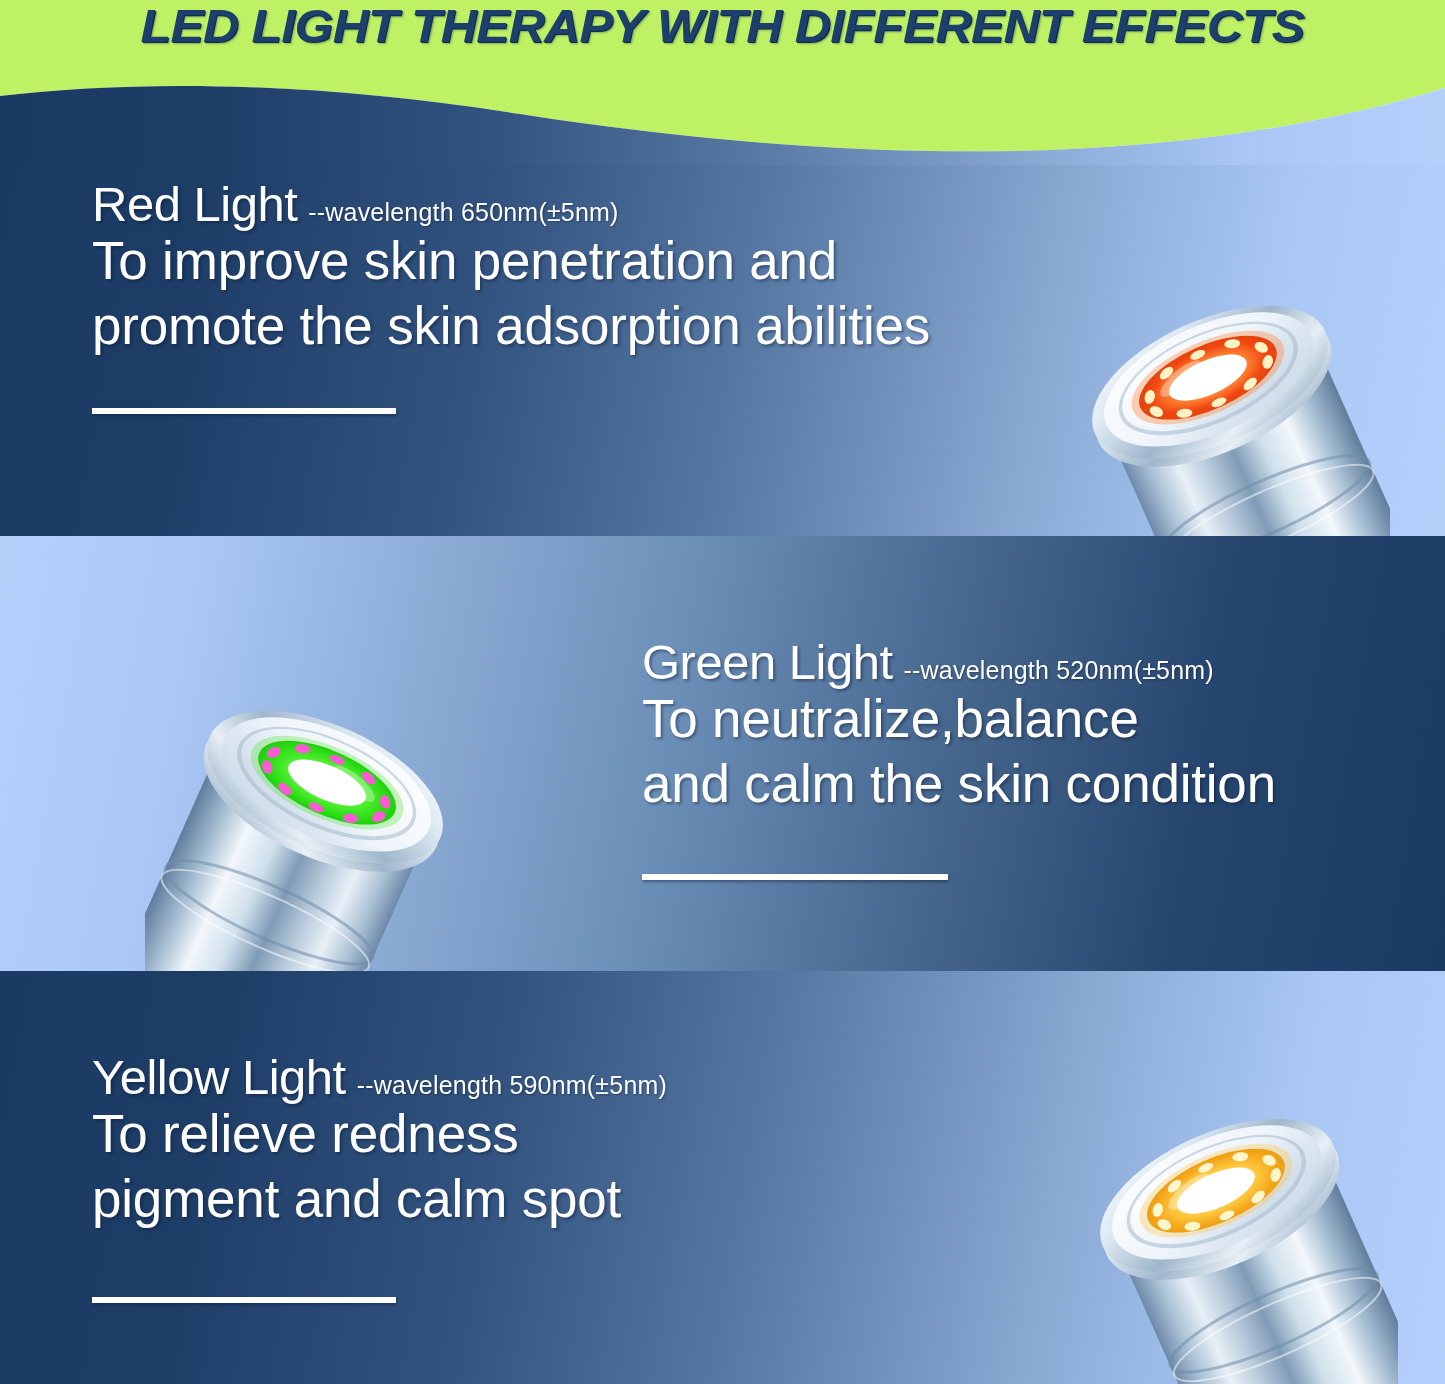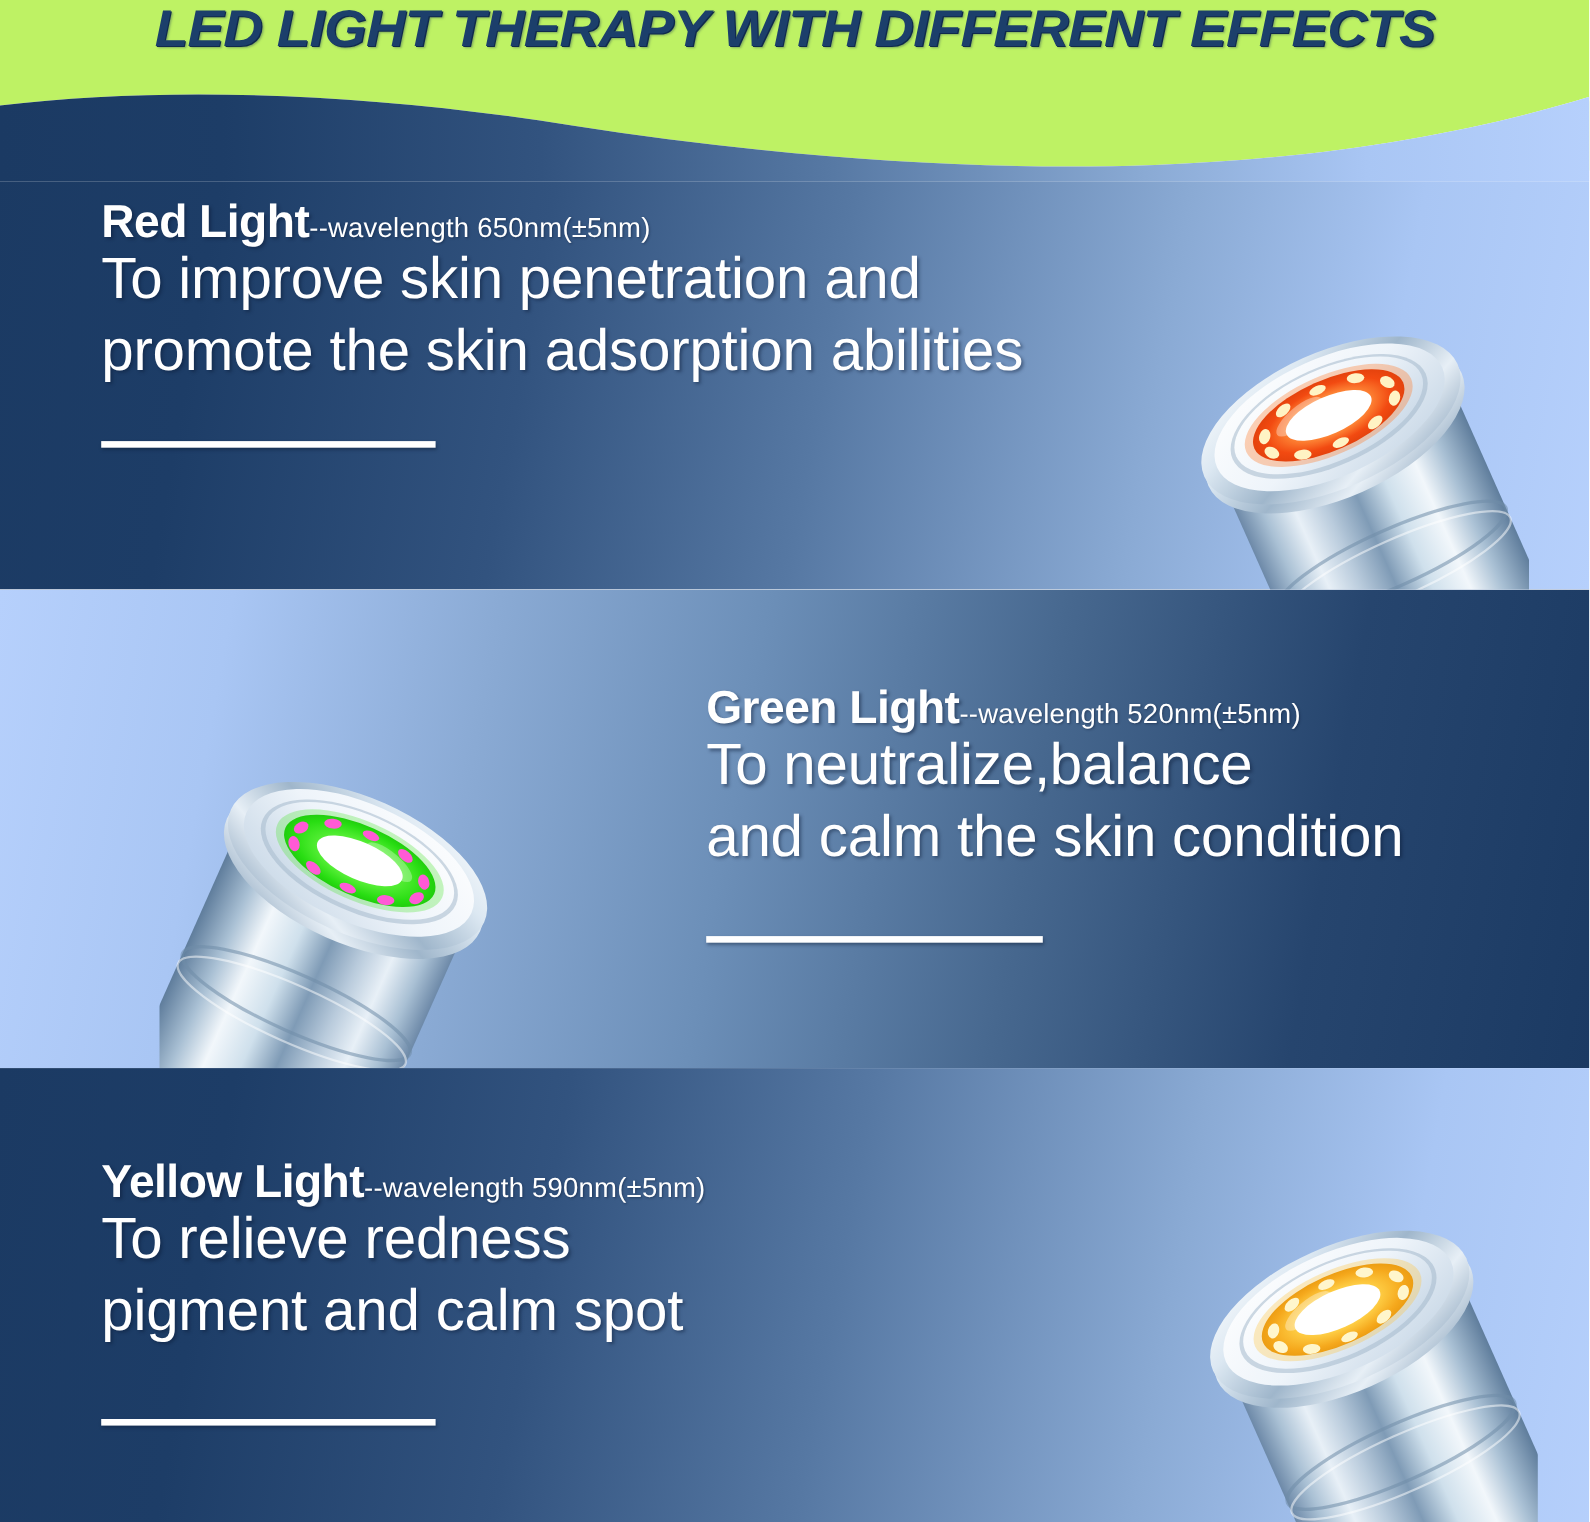--- a/index.html
+++ b/index.html
@@ -88,41 +88,41 @@
         #26456e 82%,
         #1b3a63 100%);
   }
 
   
   .textblock {
     position: absolute;
     z-index: 3;
   }
   .tb-red    { left: 92px;  top: 88px;  }
-  .tb-green  { left: 642px; top: 86px;  }
+  .tb-green  { left: 642px; top: 102px;  }
   .tb-yellow { left: 92px;  top: 82px;  }
 
   .heading-row {
     display: flex;
     align-items: baseline;
     white-space: nowrap;
   }
   .heading {
-    font-size: 42px;
-    font-weight: bold;
+    font-size: 49px;
+    font-weight: normal;
     color: #ffffff;
     letter-spacing: -0.5px;
     line-height: 1;
     text-shadow: 2px 2px 3px rgba(10,25,50,0.45);
   }
   .wavelength {
     font-size: 25px;
     font-weight: normal;
     color: #ffffff;
-    margin-left: 0;
+    margin-left: 11px;
     letter-spacing: 0.2px;
     text-shadow: 1px 1px 2px rgba(10,25,50,0.45);
   }
   .desc {
     font-size: 53px;
     color: #ffffff;
     line-height: 1.22;
     letter-spacing: -0.2px;
     text-shadow: 2px 2px 3px rgba(10,25,50,0.42);
     white-space: nowrap;

